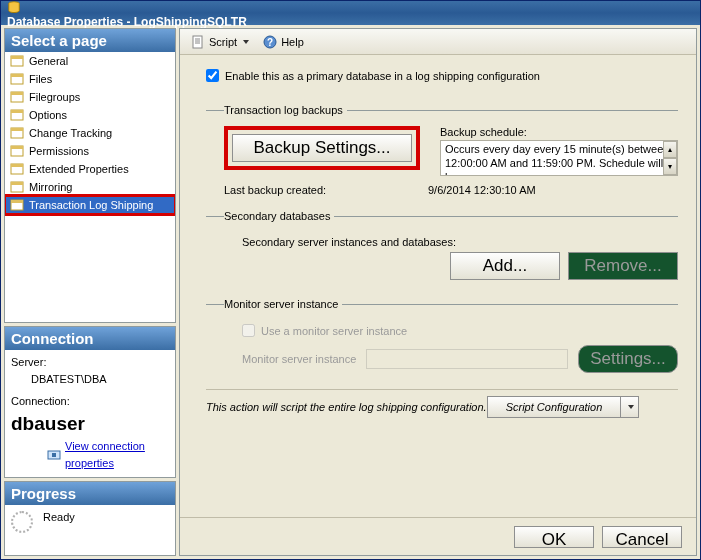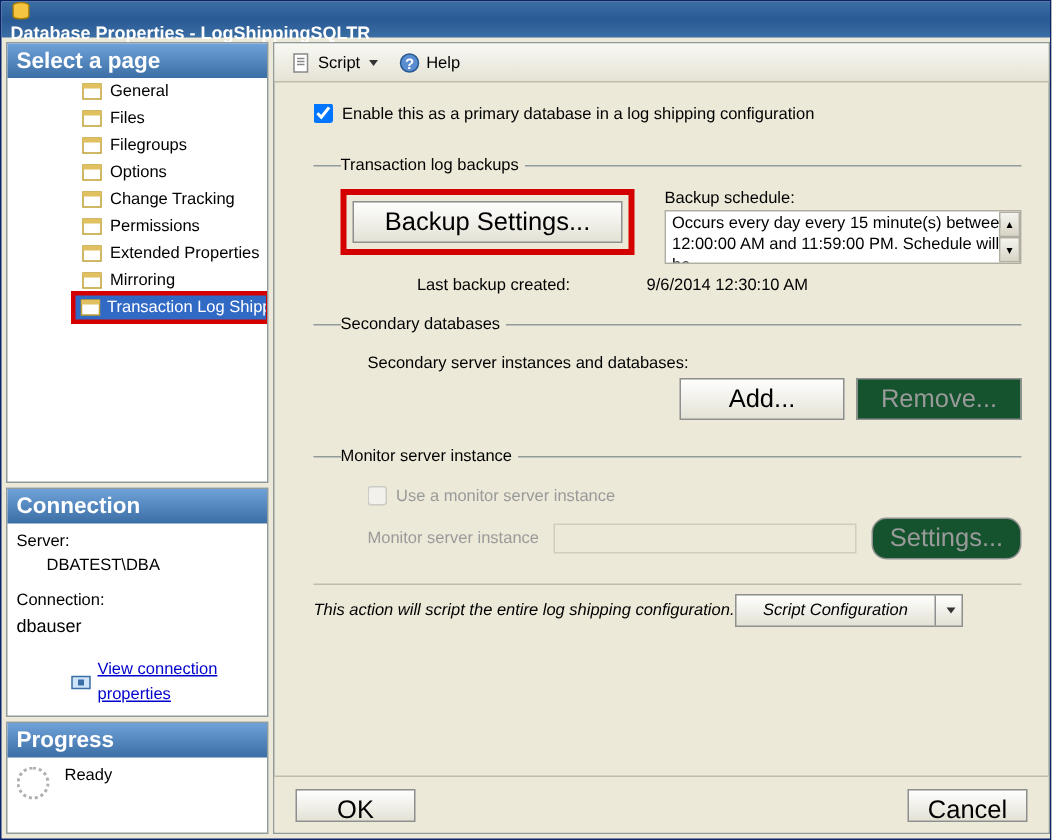--- a/index.html
+++ b/index.html
@@ -69,21 +69,20 @@
   .panel-header {
     background: linear-gradient(to bottom, #6fa2d9 0%, #3b6ea5 100%);
     color: #fff;
     font-weight: bold;
     padding: 3px 6px;
     font-size: 15px;
   }
   .page-list {
     flex: 1;
     overflow: auto;
-    padding-left: 44px;
   }
   .page-item {
     display: flex;
     align-items: center;
     padding: 2px 4px;
     gap: 4px;
     white-space: nowrap;
   }
   .page-item.selected {
     background: #316ac5;
@@ -96,29 +95,29 @@
   .highlight-red {
     outline: 3px solid #d40000;
     outline-offset: -1px;
   }
   .conn-body {
     padding: 4px 6px 6px 6px;
     line-height: 1.5;
   }
   .conn-body .big {
     font-family: Arial, sans-serif;
-    font-size: 12px;
-    font-weight: normal;
+    font-size: 19px;
+    font-weight: bold;
     letter-spacing: 0;
   }
   .conn-body a {
     color: #0000cc;
     text-decoration: underline;
   }
-  .link-row { display: flex; align-items: center; gap: 4px; margin-top: 12px; padding-left: 36px;}
+  .link-row { display: flex; align-items: center; gap: 4px; margin-top: 0; padding-left: 36px;}
   .progress-body {
     padding: 6px;
     display: flex; align-items: flex-start; gap: 10px;
     height: 50px;
   }
   .spinner {
     width: 22px; height: 22px;
     border: 2px dotted #b0b0b0;
     border-radius: 50%;
   }
@@ -212,21 +211,21 @@
     display: flex; flex-direction: column;
   }
   .scroll-arrows div {
     flex: 1;
     background: linear-gradient(to bottom,#f5f4ee,#d8d5c5);
     border: 1px solid #b0aea0;
     display: flex; align-items: center; justify-content: center;
     font-size: 8px;
   }
   .kv-row { display: flex; margin-bottom: 6px; }
-  .kv-row .k { width: 204px; text-align: center; }
+  .kv-row .k { width: 204px; }
   .sec-label { margin: 4px 0 4px 18px; }
   .table-box {
     margin: 0 0 6px 18px;
     border: 1px solid #b0aea0;
     background: #fff;
     height: 70px;
     position: relative;
     display: flex;
   }
   .table-box .cols {
@@ -275,21 +274,21 @@
   .script-btn .lbl { padding: 0 18px; }
   .script-btn .dd {
     border-left:1px solid #8e8f8f;
     width:18px; height:100%;
     display:flex; align-items:center; justify-content:center;
   }
   .footer {
     border-top: 1px solid #c0bca8;
     background:#ece9d8;
     height: 38px;
-    display:flex; justify-content:space-between; align-items:center;
+    display:flex; justify-content:flex-end; align-items:center;
     gap: 8px;
     padding: 0 14px;
   }
   .footer .button { width: 80px; height: 22px; }
   svg { display:block; }
 </style>
 </head>
 <body>
 
 <div class="window">

